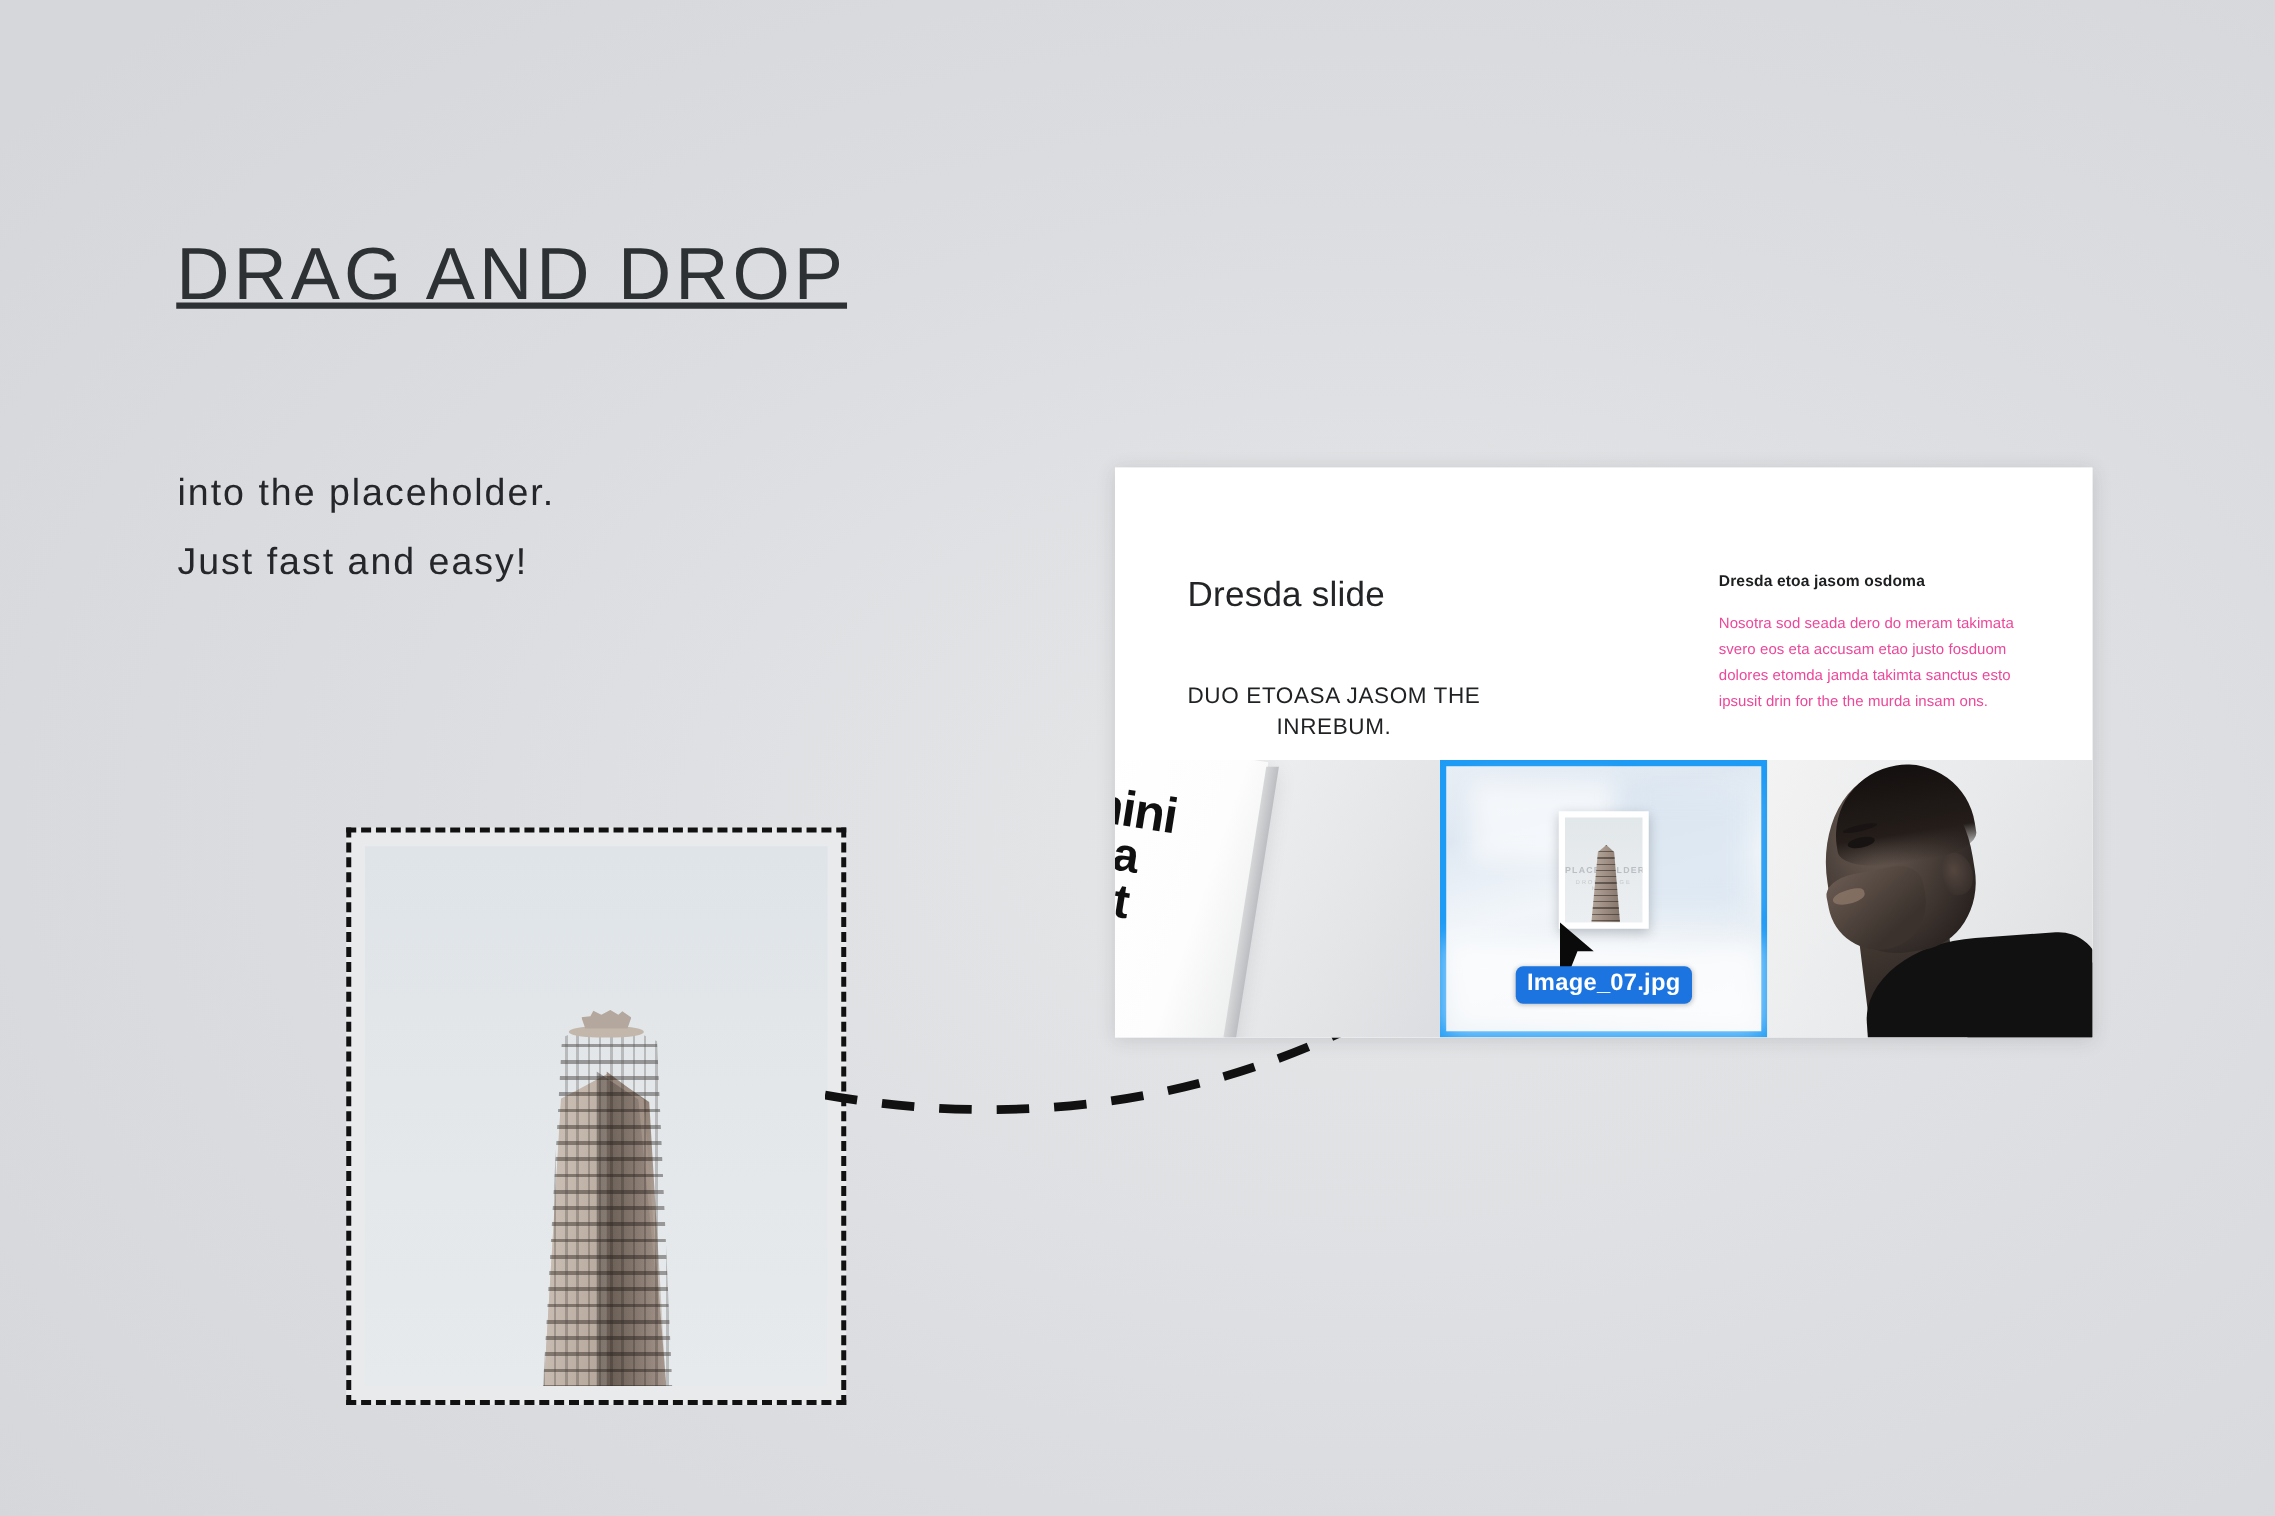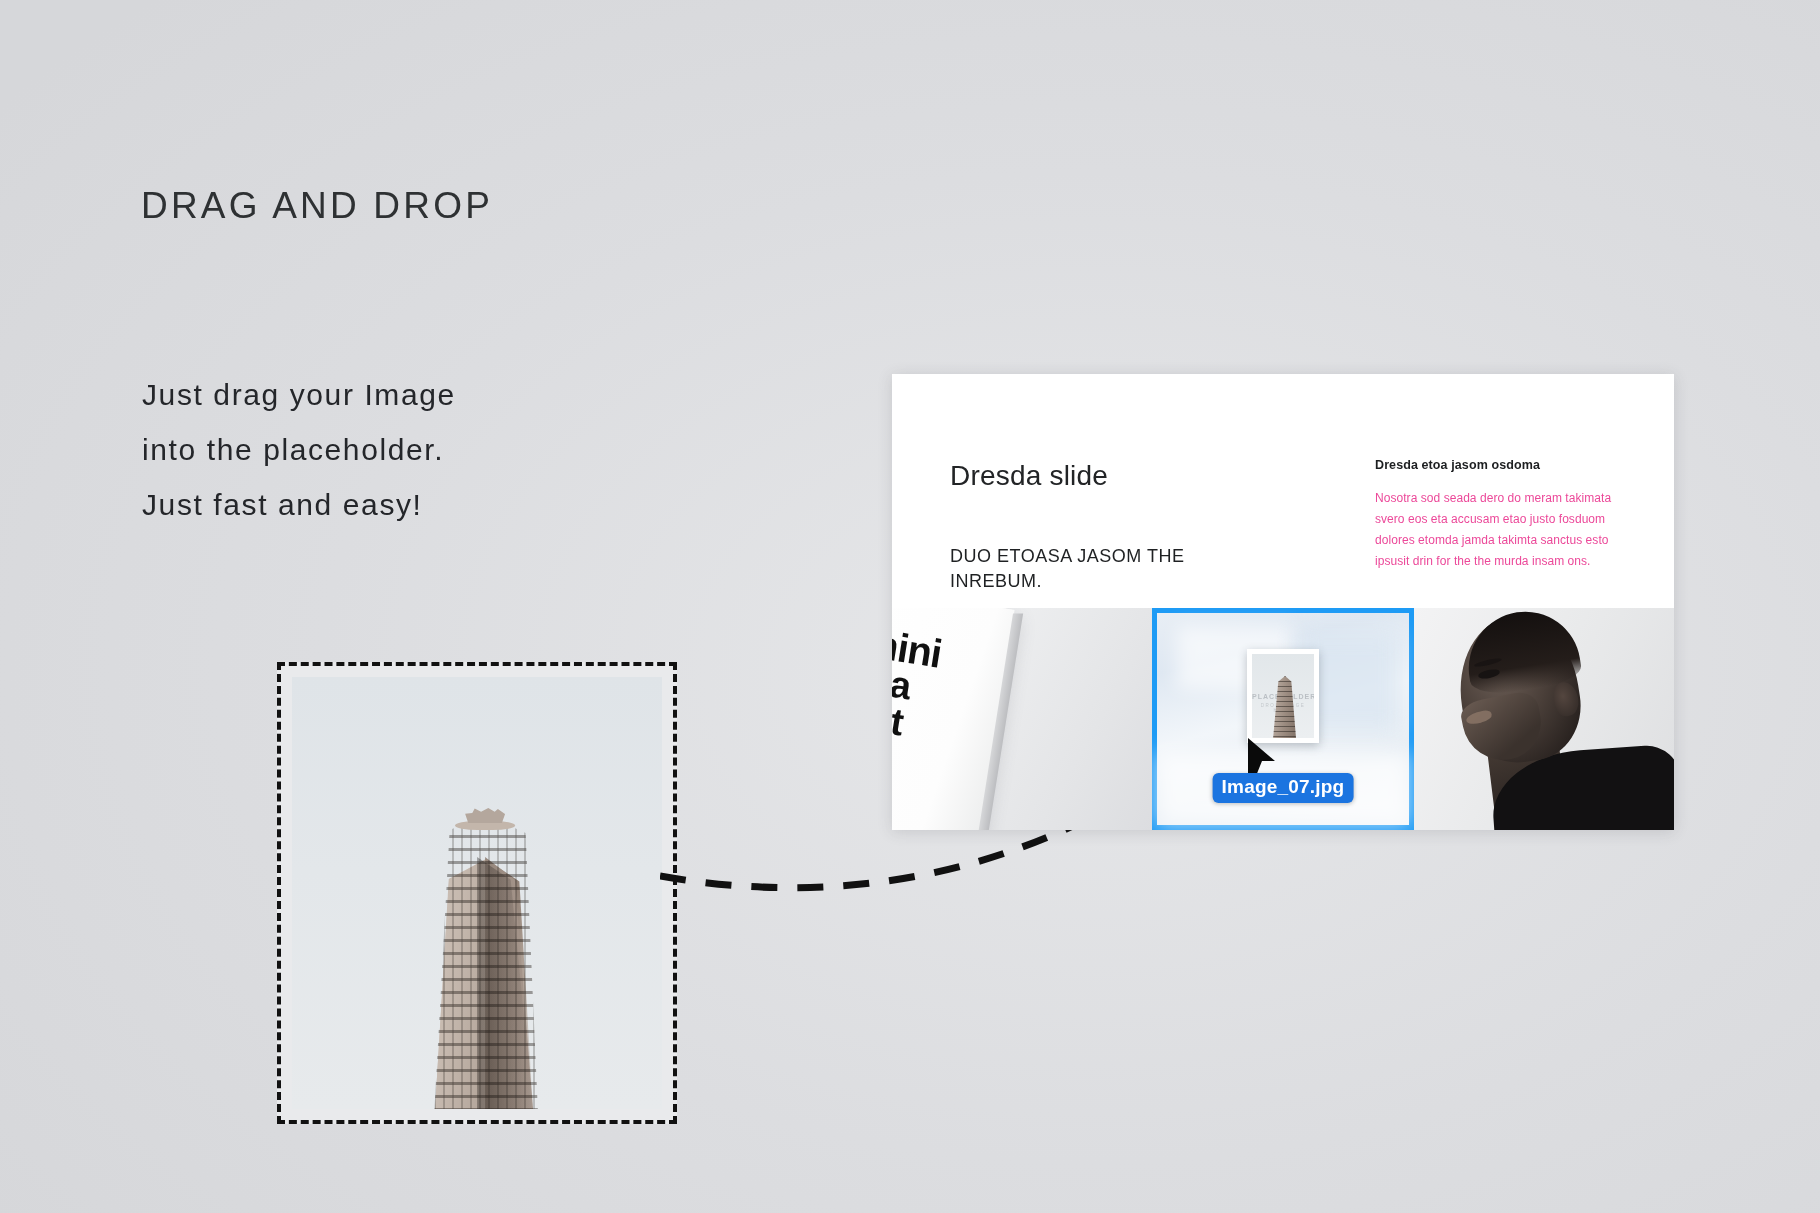--- a/index.html
+++ b/index.html
@@ -13,22 +13,22 @@
   .bg-gradient{
     position:absolute; inset:0;
     background:
       radial-gradient(ellipse 1400px 900px at 60% 55%, #e6e7e9 0%, #dcdde0 55%, #d6d7da 100%);
     pointer-events:none;
   }
 
   
   .headline{
     position:absolute; left:141px; top:185px;
-    font-size:37px; font-weight:300; letter-spacing:3.2px;
-    color:#2e3133; white-space:nowrap;
+    font-size:59px; font-weight:300; letter-spacing:3.2px;
+    color:#2e3133; white-space:nowrap;text-decoration:underline;
   }
   .subcopy{
     position:absolute; left:142px; top:367px;
     font-size:30px; font-weight:400; letter-spacing:1.6px;
     line-height:55px; color:#24262a;
   }
   .subcopy div{ white-space:nowrap; }
 
   
   .drop-zone{
@@ -104,21 +104,21 @@
   .slide-head{ position:relative; height:234px; background:#fff; }
   .slide-title{
     position:absolute; left:58px; top:86px;
     font-size:28px; font-weight:400; color:#222426; letter-spacing:.2px;
   }
   .slide-sub{
     position:absolute; left:58px; top:170px;
     font-size:18px; font-weight:500; color:#1f2123;
     letter-spacing:.5px; line-height:25px;
   }
-  .slide-sub div{ white-space:nowrap; }
+  .slide-sub div{ white-space:nowrap;text-align:center; }
   .col-right{ position:absolute; left:483px; top:84px; width:270px; }
   .col-right h4{
     font-size:12.5px; font-weight:700; color:#1d1f21;
     letter-spacing:.1px; margin-bottom:16px;
   }
   .col-right p{
     font-size:12px; font-weight:400; color:#ec4899;
     line-height:21px; letter-spacing:.05px;
   }
 
@@ -279,21 +279,20 @@
   }
 </style>
 </head>
 <body>
 
 <div class="bg-gradient"></div>
 
 <h1 class="headline">DRAG AND DROP</h1>
 
 <div class="subcopy">
-  <div>Just drag your Image</div>
   <div>into the placeholder.</div>
   <div>Just fast and easy!</div>
 </div>
 
 <div class="drop-zone">
   <div class="drop-photo">
     <div class="flatiron">
       <div class="fi-body"></div>
       <div class="fi-left-face"></div>
       <div class="fi-right-face"></div>

